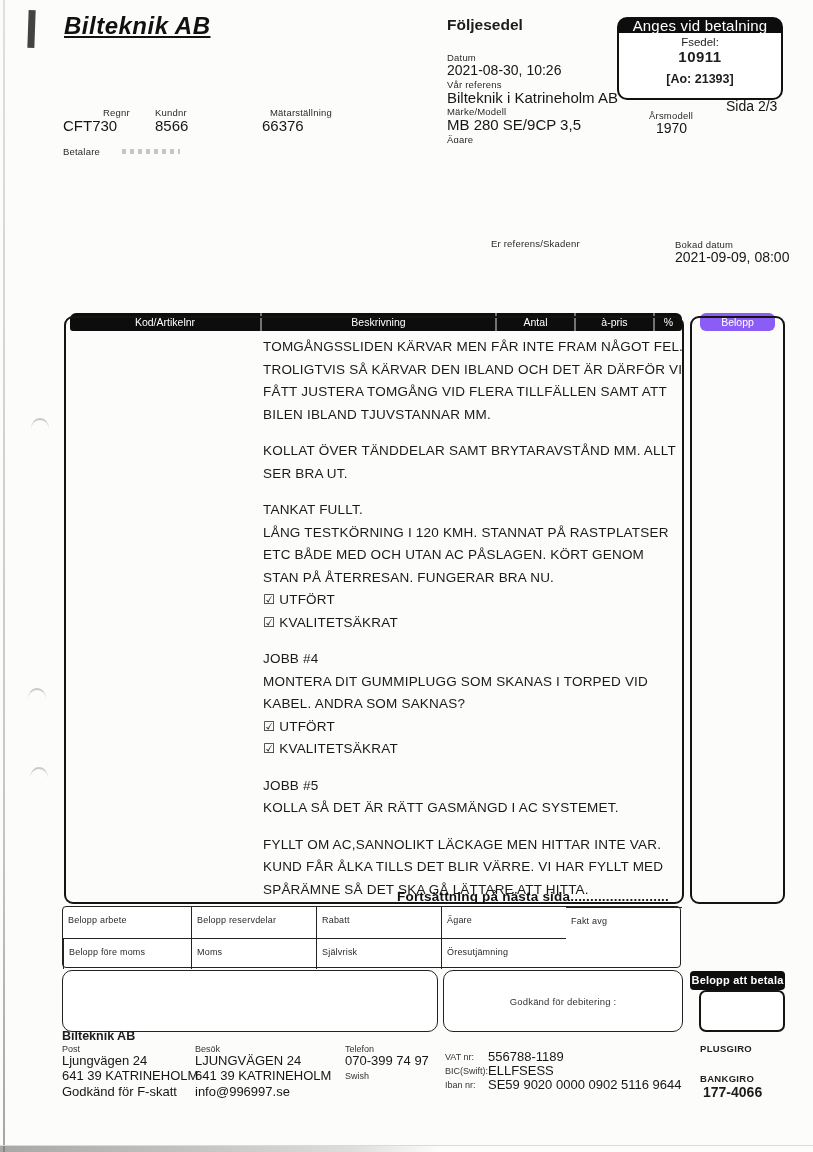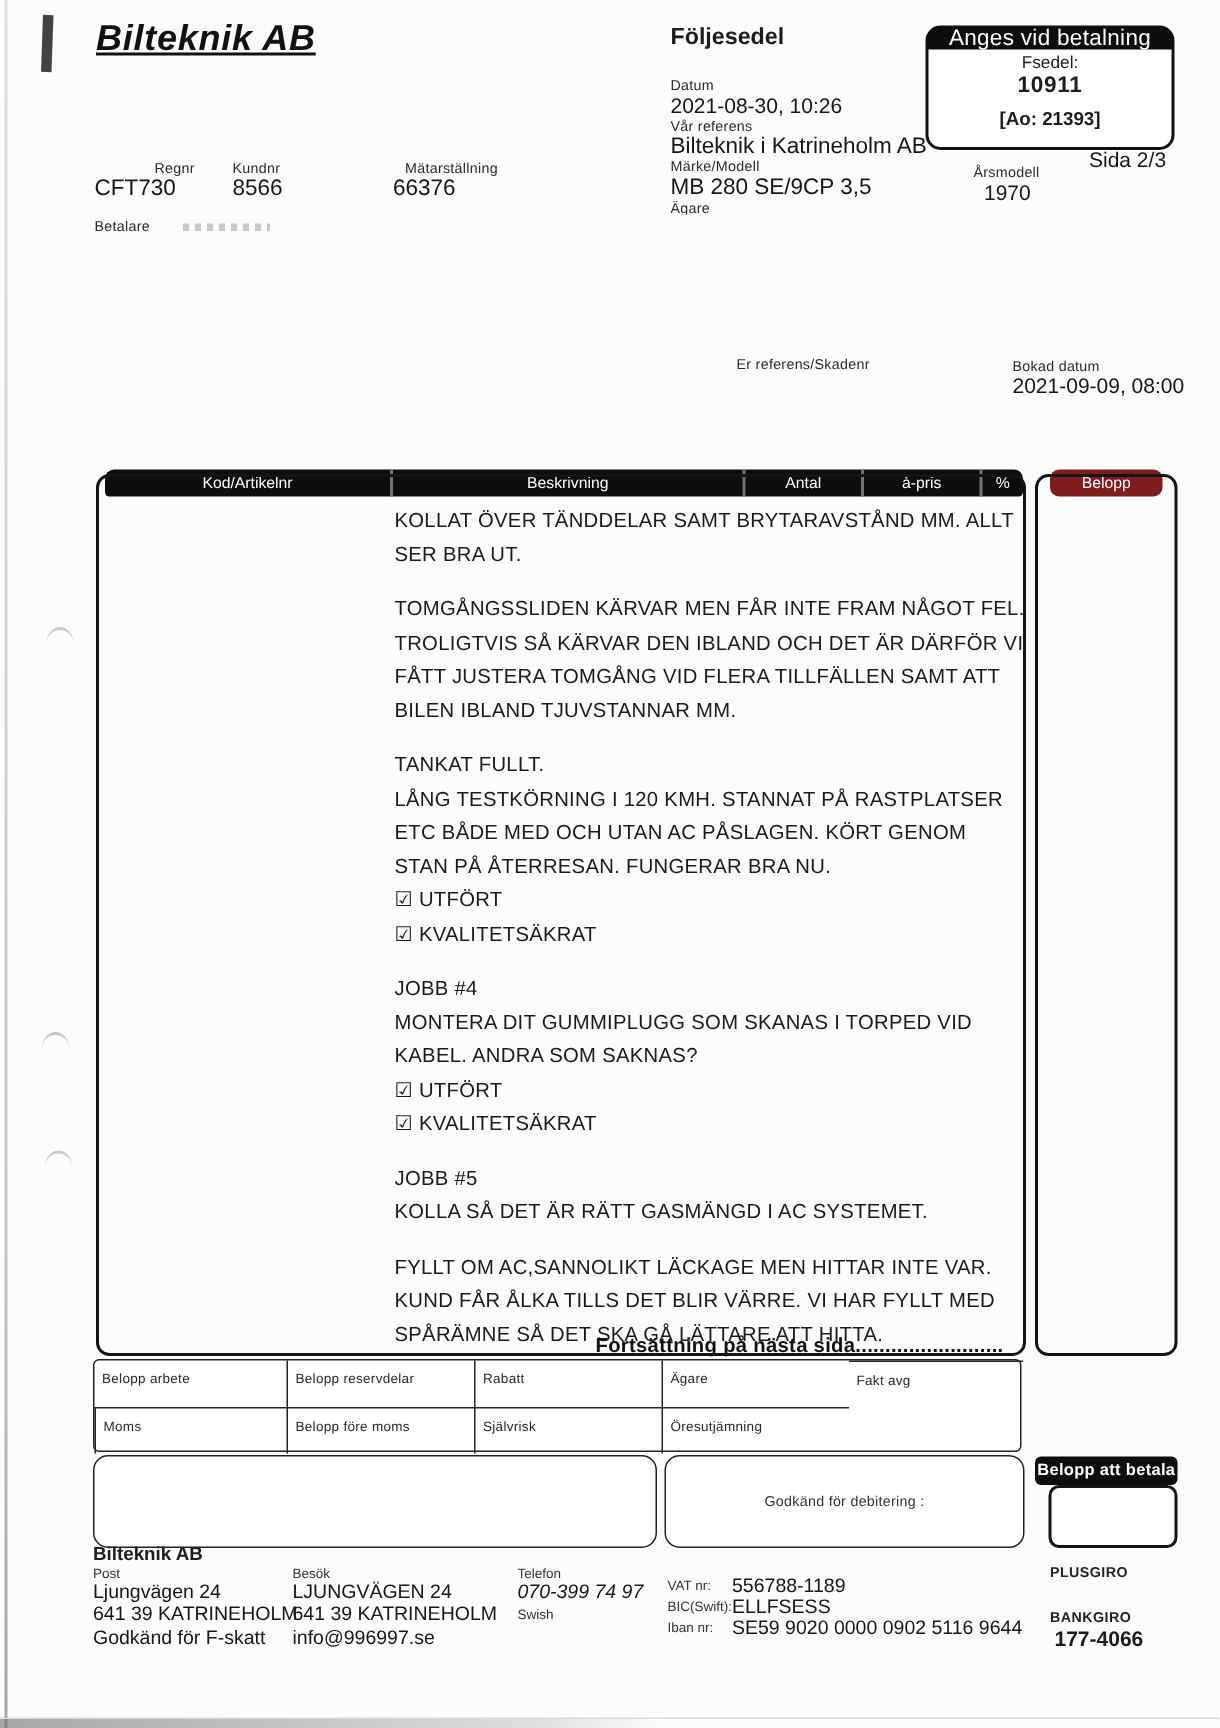--- a/index.html
+++ b/index.html
@@ -21,21 +21,21 @@
   .paybox{left:617px;top:17px;width:166px;height:83px;border:2px solid #111;border-radius:10px;background:#fff;box-sizing:border-box;}
   .paybox-head{margin:-1px -1px 0 -1px;height:15px;background:#0d0d0d;border-radius:8px 8px 0 0;color:#fff;font-size:15px;text-align:center;line-height:15px;letter-spacing:.2px;}
   .paybox .fs-label{text-align:center;font-size:11.5px;margin-top:3px;}
   .paybox .fs-value{text-align:center;font-size:15px;font-weight:bold;letter-spacing:.5px;}
   .paybox .ao{text-align:center;font-size:12.5px;font-weight:bold;margin-top:7px;}
   
   .items-header{left:70px;top:313px;width:612px;height:18px;background:#0d0d0d;border-radius:6px 6px 3px 3px;display:flex;box-sizing:border-box;}
   .items-header .hcell{color:#fff;font-size:10.5px;line-height:18px;text-align:center;border-left:2px solid #737373;box-sizing:border-box;}
   .items-header .hcell:first-child{border-left:none;}
   .hc0{width:190px;} .hc1{width:235px;} .hc2{width:79px;} .hc3{width:79px;} .hc4{width:29px;}
-  .belopp-tab{left:700px;top:313px;width:75px;height:18px;background:#7f1d1d;border-radius:6px;color:#fff;font-size:10.5px;line-height:18px;text-align:center;}
+  .belopp-tab{left:700px;top:313px;width:75px;height:18px;background:#8b5cf6;border-radius:6px;color:#fff;font-size:10.5px;line-height:18px;text-align:center;}
   .main-box{left:64px;top:316px;width:620px;height:588px;border:2.5px solid #141414;border-radius:9px;box-sizing:border-box;background:transparent;}
   .belopp-box{left:690px;top:316px;width:95px;height:588px;border:2.5px solid #141414;border-radius:9px;box-sizing:border-box;}
   
   .notes{left:263px;top:336px;width:428px;font-size:13.5px;line-height:22.5px;letter-spacing:.2px;color:#1a1a1a;}
   .notes .para{margin:0 0 14px 0;}
   .continuation{left:397px;top:889px;font-size:13.5px;font-weight:bold;letter-spacing:.2px;color:#111;}
   
   .summary{left:62px;top:906px;width:619px;height:62px;display:grid;grid-template-columns:128px 125px 125px 125px 116px;grid-template-rows:31px 31px;border:1.5px solid #222;border-radius:4px;box-sizing:border-box;background:#fff;}
   .summary .cell{border-left:1.5px solid #222;border-top:1.5px solid #222;box-sizing:border-box;padding:2px 0 0 5px;}
   .summary .cell.r0{border-top:none;}
@@ -105,28 +105,28 @@
   <div class="hcell hc2">Antal</div>
   <div class="hcell hc3">à-pris</div>
   <div class="hcell hc4">%</div>
 </div>
 <div class="abs belopp-tab">Belopp</div>
 <div class="abs main-box"></div>
 <div class="abs belopp-box"></div>
 
 <div class="abs notes">
     <div class="para">
-      <div>KOLLAT ÖVER TÄNDDELAR SAMT BRYTARAVSTÅND MM. ALLT</div>
-      <div>SER BRA UT.</div>
-    </div>
-    <div class="para">
       <div>TOMGÅNGSSLIDEN KÄRVAR MEN FÅR INTE FRAM NÅGOT FEL.</div>
       <div>TROLIGTVIS SÅ KÄRVAR DEN IBLAND OCH DET ÄR DÄRFÖR VI</div>
       <div>FÅTT JUSTERA TOMGÅNG VID FLERA TILLFÄLLEN SAMT ATT</div>
       <div>BILEN IBLAND TJUVSTANNAR MM.</div>
+    </div>
+    <div class="para">
+      <div>KOLLAT ÖVER TÄNDDELAR SAMT BRYTARAVSTÅND MM. ALLT</div>
+      <div>SER BRA UT.</div>
     </div>
     <div class="para">
       <div>TANKAT FULLT.</div>
       <div>LÅNG TESTKÖRNING I 120 KMH. STANNAT PÅ RASTPLATSER</div>
       <div>ETC BÅDE MED OCH UTAN AC PÅSLAGEN. KÖRT GENOM</div>
       <div>STAN PÅ ÅTERRESAN. FUNGERAR BRA NU.</div>
       <div>☑ UTFÖRT</div>
       <div>☑ KVALITETSÄKRAT</div>
     </div>
     <div class="para">
@@ -147,22 +147,22 @@
     </div>
   </div>
 <div class="abs continuation">Fortsättning på nästa sida.........................</div>
 
 <div class="abs summary">
   <div class="cell r0 c0"><span class="label">Belopp arbete</span></div>
   <div class="cell r0"><span class="label">Belopp reservdelar</span></div>
   <div class="cell r0"><span class="label">Rabatt</span></div>
   <div class="cell r0"><span class="label">Ägare</span></div>
   <div class="cell c0"><span class="label">Fakt avg</span></div>
+  <div class="cell"><span class="label">Belopp före moms</span></div>
   <div class="cell"><span class="label">Moms</span></div>
-  <div class="cell"><span class="label">Belopp före moms</span></div>
   <div class="cell"><span class="label">Självrisk</span></div>
   <div class="cell"><span class="label">Öresutjämning</span></div>
 </div>
 
 <div class="abs box-left"></div>
 <div class="abs box-mid">
   <span class="label">Godkänd för debitering :</span>
 </div>
 <div class="abs betala-bar">Belopp att betala</div>
 <div class="abs betala-box"></div>
@@ -172,21 +172,21 @@
 <div class="abs f-val" style="left:62px;top:1053px;">Ljungvägen 24</div>
 <div class="abs f-val" style="left:62px;top:1068px;">641 39 KATRINEHOLM</div>
 <div class="abs f-val" style="left:62px;top:1084px;">Godkänd för F-skatt</div>
 
 <div class="abs f-small" style="left:195px;top:1044px;">Besök</div>
 <div class="abs f-val" style="left:195px;top:1053px;">LJUNGVÄGEN 24</div>
 <div class="abs f-val" style="left:195px;top:1068px;">641 39 KATRINEHOLM</div>
 <div class="abs f-val" style="left:195px;top:1084px;">info@996997.se</div>
 
 <div class="abs f-small" style="left:345px;top:1044px;">Telefon</div>
-<div class="abs f-val" style="left:345px;top:1053px;font-style:italic;">070-399 74 97</div>
+<div class="abs f-val" style="left:345px;top:1053px;">070-399 74 97</div>
 <div class="abs f-small" style="left:345px;top:1071px;">Swish</div>
 
 <div class="abs f-small" style="left:445px;top:1052px;">VAT nr:</div>
 <div class="abs f-val" style="left:488px;top:1049px;">556788-1189</div>
 <div class="abs f-small" style="left:445px;top:1066px;">BIC(Swift):</div>
 <div class="abs f-val" style="left:488px;top:1063px;">ELLFSESS</div>
 <div class="abs f-small" style="left:445px;top:1080px;">Iban nr:</div>
 <div class="abs f-val" style="left:488px;top:1077px;">SE59 9020 0000 0902 5116 9644</div>
 
 <div class="abs giro-label" style="left:700px;top:1043px;">PLUSGIRO</div>

